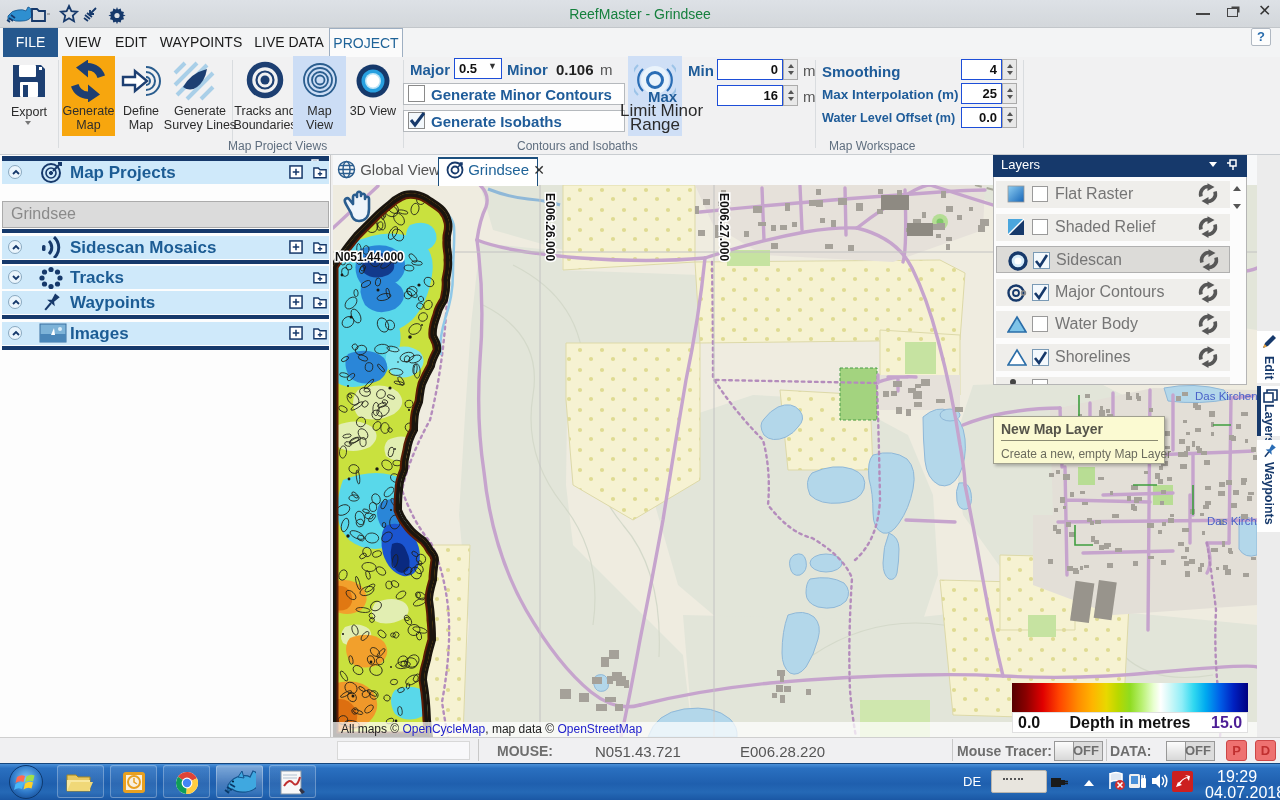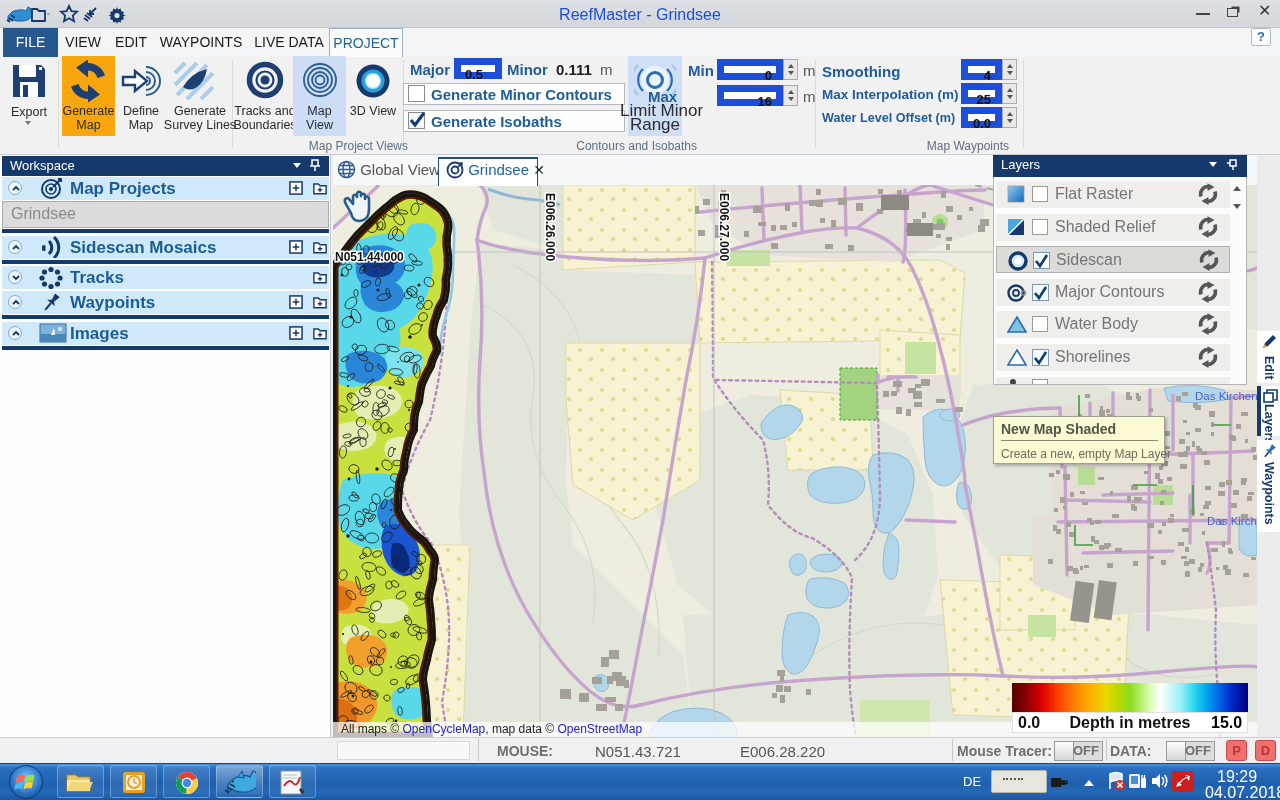--- a/index.html
+++ b/index.html
@@ -1,32 +1,32 @@
 <!DOCTYPE html>
 <html><head><meta charset="utf-8"><style>
 *{margin:0;padding:0;box-sizing:border-box;font-family:"Liberation Sans",sans-serif;}
 body{width:1280px;height:800px;overflow:hidden;background:#f0f0f0;position:relative;}
 .abs{position:absolute;}
 
 #titlebar{left:0;top:0;width:1280px;height:28px;background:linear-gradient(#dde1e6,#d3d7db);border-bottom:1px solid #c2c6ca;}
-#title{left:0;right:0;top:6px;text-align:center;font-size:16px;color:#1d4ed8;}
+#title{left:0;right:0;top:6px;text-align:center;font-size:14px;color:#15803d;}
 .winbtn{top:9px;color:#444;font-size:13px;line-height:10px;}
 
 #tabrow{left:0;top:28px;width:1280px;height:29px;background:#f3f4f5;}
 .rtab{top:28px;height:29px;line-height:29px;font-size:14px;color:#1a1a1a;text-align:center;white-space:nowrap;}
 #tab-file{left:3px;width:55px;background:#26588e;color:#fff;}
 #tab-project{left:329px;width:74px;background:#fbfbfb;border:1px solid #9eafc2;border-bottom:none;color:#1f6398;}
 #helpbtn{left:1251px;top:28px;width:20px;height:18px;background:#fdfdfd;border:1px solid #b0b8c2;color:#2a6dad;font-size:13px;font-weight:bold;text-align:center;line-height:16px;border-radius:2px;}
 
 #ribbon{left:0;top:57px;width:1280px;height:98px;background:#f1f1f2;border-bottom:1px solid #c9cdd1;}
 .rsep{top:60px;height:88px;width:1px;background:#d9dcdf;}
-.glabel{top:139px;font-size:12px;color:#5f6e7f;text-align:right;}
+.glabel{top:139px;font-size:12px;color:#5f6e7f;text-align:left;}
 .rbtn-label{font-size:12.5px;color:#2b2b2b;text-align:center;line-height:14px;white-space:nowrap;}
 .blab{font-size:15px;font-weight:bold;color:#1f5c99;}
-.rinput{background:#fff;border:7px solid #1d4ed8;font-size:13px;font-weight:bold;color:#111;}
+.rinput{background:#fff;border:1px solid #1d4ed8;font-size:13px;font-weight:bold;color:#111;}
 .spin{width:15px;height:21px;background:#e8e8e8;border:1px solid #ababab;}
 .spin:before,.spin:after{content:"";position:absolute;left:3.5px;border-left:3.5px solid transparent;border-right:3.5px solid transparent;}
 .spin:before{top:4px;border-bottom:4px solid #555;}
 .spin:after{bottom:4px;border-top:4px solid #555;}
 .chkrow{background:#fefefe;border:1px solid #b5b9bd;}
 .cbox{width:17px;height:17px;background:#fff;border:1px solid #8a8a8a;}
 
 #workspace{left:0;top:155px;width:331px;height:582px;background:#fdfdfd;border-right:1px solid #c8c8c8;}
 .wshead{left:2px;width:327px;background:#16396b;color:#fff;}
 .wsrow{left:2px;width:327px;height:23px;background:#cfe9fa;}
@@ -101,21 +101,21 @@
 <div id="tab-project" class="abs rtab">PROJECT</div>
 <div id="helpbtn" class="abs">?</div>
 <div id="ribbon" class="abs"></div>
 <div class="abs rsep" style="left:58px"></div>
 <div class="abs rsep" style="left:232px"></div>
 <div class="abs rsep" style="left:403px"></div>
 <div class="abs rsep" style="left:815px"></div>
 <div class="abs rsep" style="left:1023px"></div>
 <div class="abs glabel" style="left:228px;width:180px">Map Project Views</div>
 <div class="abs glabel" style="left:517px;width:180px">Contours and Isobaths</div>
-<div class="abs glabel" style="left:829px;width:180px">Map Waypoints</div>
+<div class="abs glabel" style="left:829px;width:180px">Map Workspace</div>
 <svg class="abs" style="left:10px;top:62px" width="38" height="38" viewBox="0 0 38 38">
 <path d="M3,3 h28 l4,4 v28 h-32z" fill="#1d3f72"></path>
     <rect x="9" y="3" width="17" height="12" rx="1" fill="#fff"></rect>
     <rect x="29" y="5" width="3" height="3" fill="#fff"></rect>
     <rect x="10" y="20" width="18" height="15" rx="1" fill="#fff"></rect>
     <rect x="13" y="23" width="5" height="12" fill="#1d3f72"></rect>
   </svg>
 <div class="abs rbtn-label" style="left:0px;top:105px;width:58px">Export</div>
 <div class="abs" style="left:25px;top:121px;width:0;height:0;border-left:3.5px solid transparent;border-right:3.5px solid transparent;border-top:4px solid #777"></div>
 <div class="abs" style="left:62px;top:56px;width:53px;height:80px;background:#f7a60e"></div>
@@ -161,21 +161,21 @@
 <svg class="abs" style="left:354px;top:62px" width="38" height="38" viewBox="0 0 38 38">
 <circle cx="19" cy="19" r="16.5" fill="#16396b"></circle>
     <circle cx="19" cy="19" r="11.5" fill="#28a0e0"></circle>
     <circle cx="19" cy="19" r="8" fill="#bde4f6"></circle>
     <circle cx="19" cy="19" r="6.5" fill="#fff"></circle>
   </svg>
 <div class="abs rbtn-label" style="left:345px;top:104px;width:56px">3D View</div>
 <div class="abs blab" style="left:410px;top:61px">Major</div>
 <div class="abs rinput" style="left:454px;top:58px;width:48px;height:21px;padding:2px 4px">0.5<span style="float:right;color:#333;font-size:9px">▼</span></div>
 <div class="abs blab" style="left:507px;top:61px">Minor</div>
-<div class="abs" style="left:556px;top:61px;font-size:15px;font-weight:bold;color:#222">0.111</div>
+<div class="abs" style="left:556px;top:61px;font-size:15px;font-weight:bold;color:#222">0.106</div>
 <div class="abs" style="left:600px;top:61px;font-size:15px;color:#555">m</div>
 <div class="abs chkrow" style="left:403px;top:83px;width:222px;height:22px"></div>
 <div class="abs cbox" style="left:408px;top:85px"></div>
 <div class="abs blab" style="left:431px;top:86px">Generate Minor Contours</div>
 <div class="abs chkrow" style="left:403px;top:110px;width:222px;height:22px"></div>
 <div class="abs cbox" style="left:408px;top:112px;background:#f3f8fc"></div>
 <svg class="abs" style="left:408px;top:110px" width="20" height="20" viewBox="0 0 20 20">
     <path d="M3,10 l4,5 9,-12" stroke="#16396b" stroke-width="3" fill="none"></path>
   </svg>
 <div class="abs blab" style="left:431px;top:113px">Generate Isobaths</div>
@@ -202,21 +202,21 @@
 <div class="abs rinput" style="left:961px;top:83px;width:41px;height:21px;text-align:right;padding:2px 4px">25</div>
 <div class="abs spin" style="left:1002px;top:83px"></div>
 <div class="abs blab" style="left:822px;top:111px;font-size:12.6px">Water Level Offset (m)</div>
 <div class="abs rinput" style="left:961px;top:107px;width:41px;height:21px;text-align:right;padding:2px 4px">0.0</div>
 <div class="abs spin" style="left:1002px;top:107px"></div>
 <div class="abs" style="left:0;top:155px;width:1280px;height:582px;background:#f0f0f0"></div>
 <div id="workspace" class="abs"></div>
 <div class="abs wshead" style="top:156px;height:20px;font-size:13px;padding:2px 0 0 8px">Workspace<span style="position:absolute;right:28px;top:7px;width:0;height:0;border-left:4px solid transparent;border-right:4px solid transparent;border-top:5px solid #fff"></span><svg style="position:absolute;right:8px;top:3px" width="12" height="14" viewBox="0 0 12 14">
       <path d="M3,1 h6 v6 h-6z M6,7 v5 M1,7 h10" stroke="#fff" stroke-width="1.5" fill="none"></path>
     </svg></div>
-<div class="abs wsrow" style="top:177px">
+<div class="abs wsrow" style="top:161px">
     <span class="chev"><svg width="14" height="14" viewBox="0 0 14 14">
         <path d="M4,8 l3,-3 3,3" stroke="#16396b" stroke-width="1.8" fill="none"></path>
       </svg></span>
     <span style="position:absolute;left:37px;top:0px"><svg width="26" height="24" viewBox="0 0 26 24">
         <g fill="none" stroke="#16396b">
           <circle cx="12" cy="12" r="9" stroke-width="2"></circle>
           <circle cx="12" cy="12" r="5" stroke-width="1.6"></circle>
           <circle cx="12" cy="12" r="1.6" fill="#16396b"></circle>
           <path d="M14,10 L22,2 M19,2 l3,0 l0,3" stroke-width="2"></path>
         </g>
@@ -954,21 +954,21 @@
         <circle cx="9" cy="9" r="7.5"></circle>
         <circle cx="9" cy="9" r="3.5"></circle>
         <path d="M11,7 L16,2 M13.5,2 l2.5,0 0,2.5" stroke-width="1.5"></path>
       </g>
     </svg> Grindsee <span style="color:#333;font-size:14px">✕</span></div>
 <div id="attrib" class="abs">All maps © <a>OpenCycleMap</a>, map data © <a>OpenStreetMap</a></div>
 <div class="abs" style="left:1012px;top:683px;width:236px;height:29px;background:linear-gradient(90deg,#550000 0%,#8b0000 6%,#e00000 13%,#ff4500 20%,#ff8c00 28%,#ffb400 34%,#e8d800 40%,#b8d800 45%,#8fdc20 50%,#b8f070 55%,#e8ffd0 60%,#ffffff 63%,#d0f8f8 67%,#90eef8 72%,#30d8f0 77%,#00aaf0 82%,#0060e8 88%,#0020c0 94%,#000080 100%)"></div>
 <div class="abs" style="left:1012px;top:712px;width:236px;height:21px;background:#fff;border:1px solid #e0e0e0"></div>
 <div class="abs" style="left:1018px;top:714px;font-size:16px;font-weight:bold;color:#111">0.0</div>
 <div class="abs" style="left:1060px;top:714px;width:140px;text-align:center;font-size:16px;font-weight:bold;color:#111">Depth in metres</div>
-<div class="abs" style="left:1211px;top:714px;font-size:16px;font-weight:bold;color:#000000">15.0</div>
+<div class="abs" style="left:1211px;top:714px;font-size:16px;font-weight:bold;color:#4c1d95">15.0</div>
 <div id="layers" class="abs"></div>
 <div id="layershead" class="abs" style="font-size:13px;padding:2px 0 0 8px">Layers<span style="position:absolute;right:30px;top:7px;width:0;height:0;border-left:4px solid transparent;border-right:4px solid transparent;border-top:5px solid #fff"></span><svg style="position:absolute;right:8px;top:3px" width="13" height="14" viewBox="0 0 13 14">
       <path d="M4,2 h6 v6 h-6z M7,8 v4 M1,5 h3" stroke="#fff" stroke-width="1.5" fill="none"></path>
     </svg></div>
 <div class="abs lrow" style="top:181px;background:#efeeeb;">
     <span style="position:absolute;left:11px;top:4px"><svg width="18" height="18" viewBox="0 0 18 18">
         <defs>
           <linearGradient id="lg1" x1="0" y1="0" x2="1" y2="1">
             <stop offset="0" stop-color="#8ecef2"></stop>
             <stop offset="1" stop-color="#1565b8"></stop>
@@ -1078,21 +1078,21 @@
       <polygon points="12.5,23 5.5,19 12.5,15" fill="#575757"></polygon>
     </svg>
   </div>
 <div class="abs lrow" style="top:377px;height:7px;overflow:hidden">
     <span style="position:absolute;left:14px;top:2px;width:6px;height:6px;background:#444;border-radius:50%"></span>
     <span class="lchk" style="top:2px"></span>
   </div>
 <div class="abs" style="left:1233px;top:186px;width:0;height:0;border-left:4px solid transparent;border-right:4px solid transparent;border-bottom:5px solid #555"></div>
 <div class="abs" style="left:1233px;top:204px;width:0;height:0;border-left:4px solid transparent;border-right:4px solid transparent;border-top:5px solid #555"></div>
 <div id="tooltip" class="abs"></div>
-<div class="abs" style="left:1001px;top:421px;font-size:14px;font-weight:bold;color:#55544a">New Map Shaded</div>
+<div class="abs" style="left:1001px;top:421px;font-size:14px;font-weight:bold;color:#55544a">New Map Layer</div>
 <div class="abs" style="left:1001px;top:440px;width:157px;height:1px;background:#8a8a72"></div>
 <div class="abs" style="left:1001px;top:447px;font-size:12px;color:#6b6b5e">Create a new, empty Map Layer</div>
 <div id="rightstrip" class="abs"></div>
 <div class="abs vtab" style="top:331px;height:52px"></div>
 <svg class="abs" style="left:1261px;top:334px" width="16" height="16" viewBox="0 0 16 16">
     <path d="M2,14 l2,-5 8,-8 3,3 -8,8z" fill="#16396b"></path>
     <path d="M2,14 l1.5,-4 2.5,2.5z" fill="#e8a33d"></path>
   </svg>
 <div class="abs vtext" style="top:356px">Edit</div>
 <div class="abs vtab" style="top:386px;height:50px;border-left:4px solid #16396b"></div>

